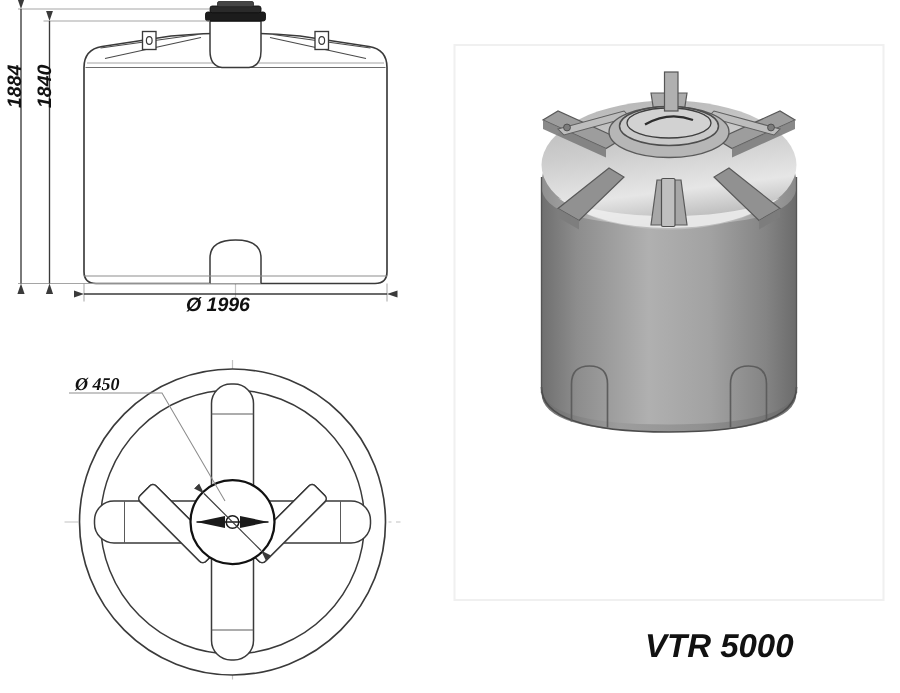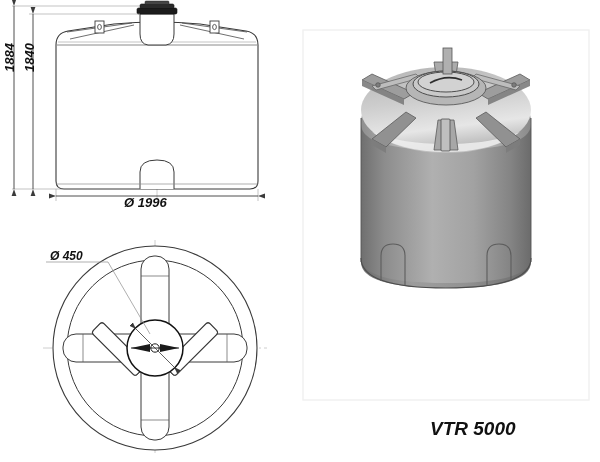--- a/index.html
+++ b/index.html
@@ -45,25 +45,26 @@
   }
   #dim-diameter-label {
     left: 124px;
     top: 195px;
     font-size: 13px;
   }
   #dim-manhole-label {
     left: 50px;
     top: 249px;
     font-size: 12px;
+    font-family: Liberation Serif, serif;
   }
   #product-name-label {
     left: 430px;
     top: 418px;
-    font-size: 19px;
+    font-size: 22px;
   }
 </style>
 </head>
 <body>
 
 <svg id="sheet" viewBox="0 0 600 462" xmlns="http://www.w3.org/2000/svg">
 
   <defs>
     <marker id="arrowDown" markerWidth="8" markerHeight="8" refX="0" refY="4" orient="auto" markerUnits="userSpaceOnUse">
       <path d="M0,4 L7,1.6 L7,6.4 Z" fill="#3a3a3a"></path>

